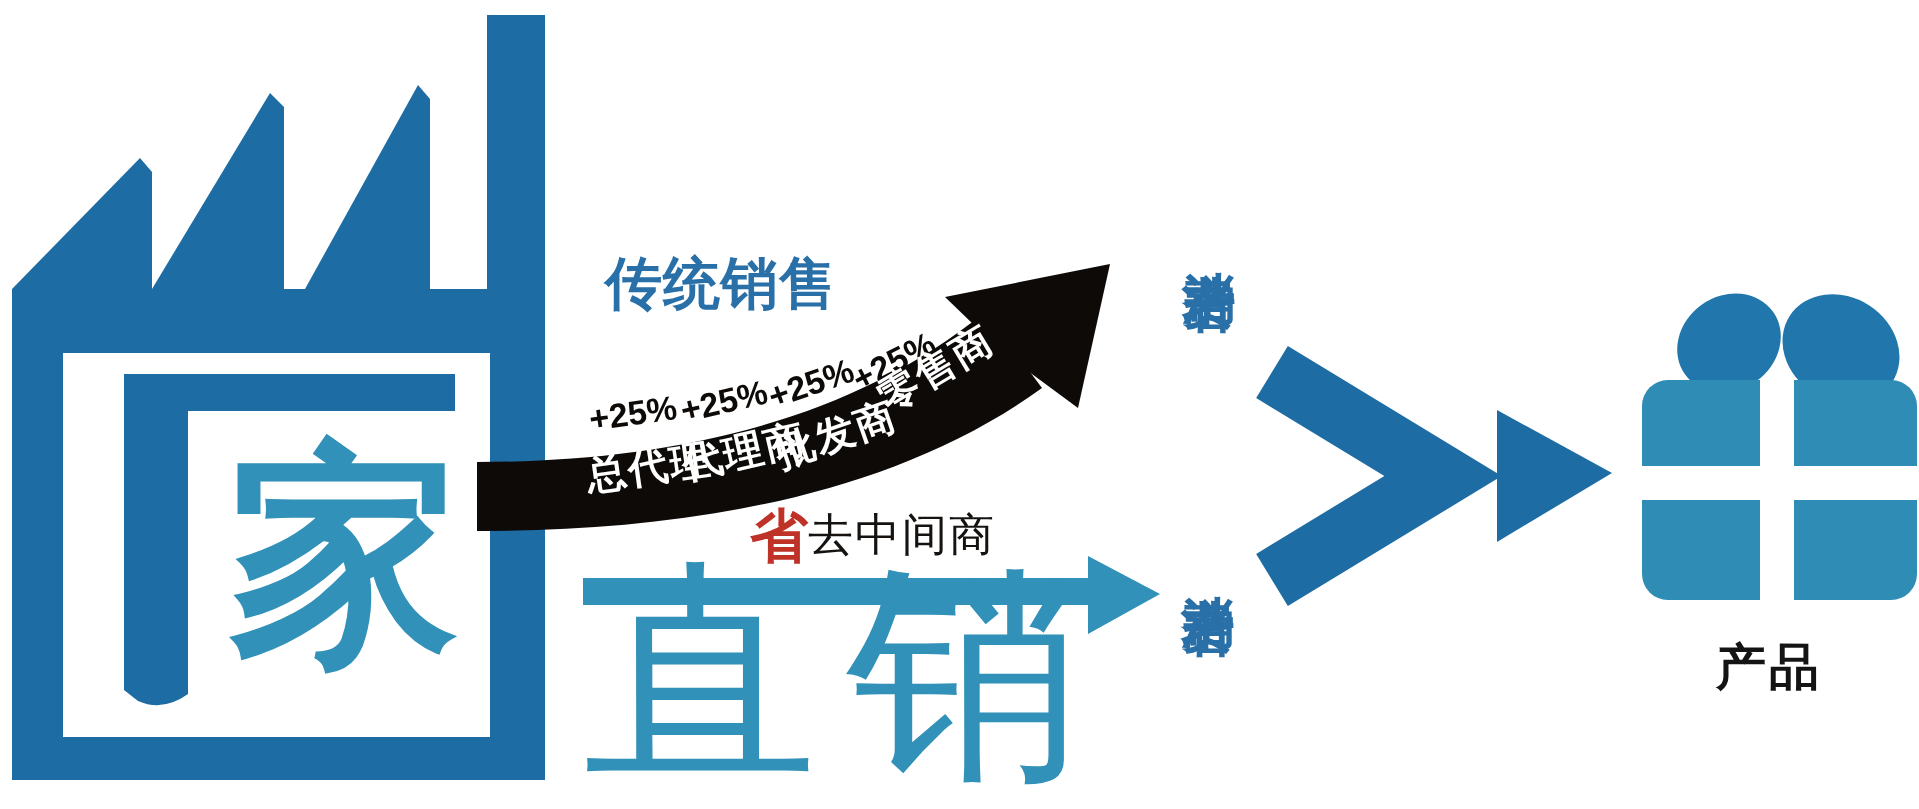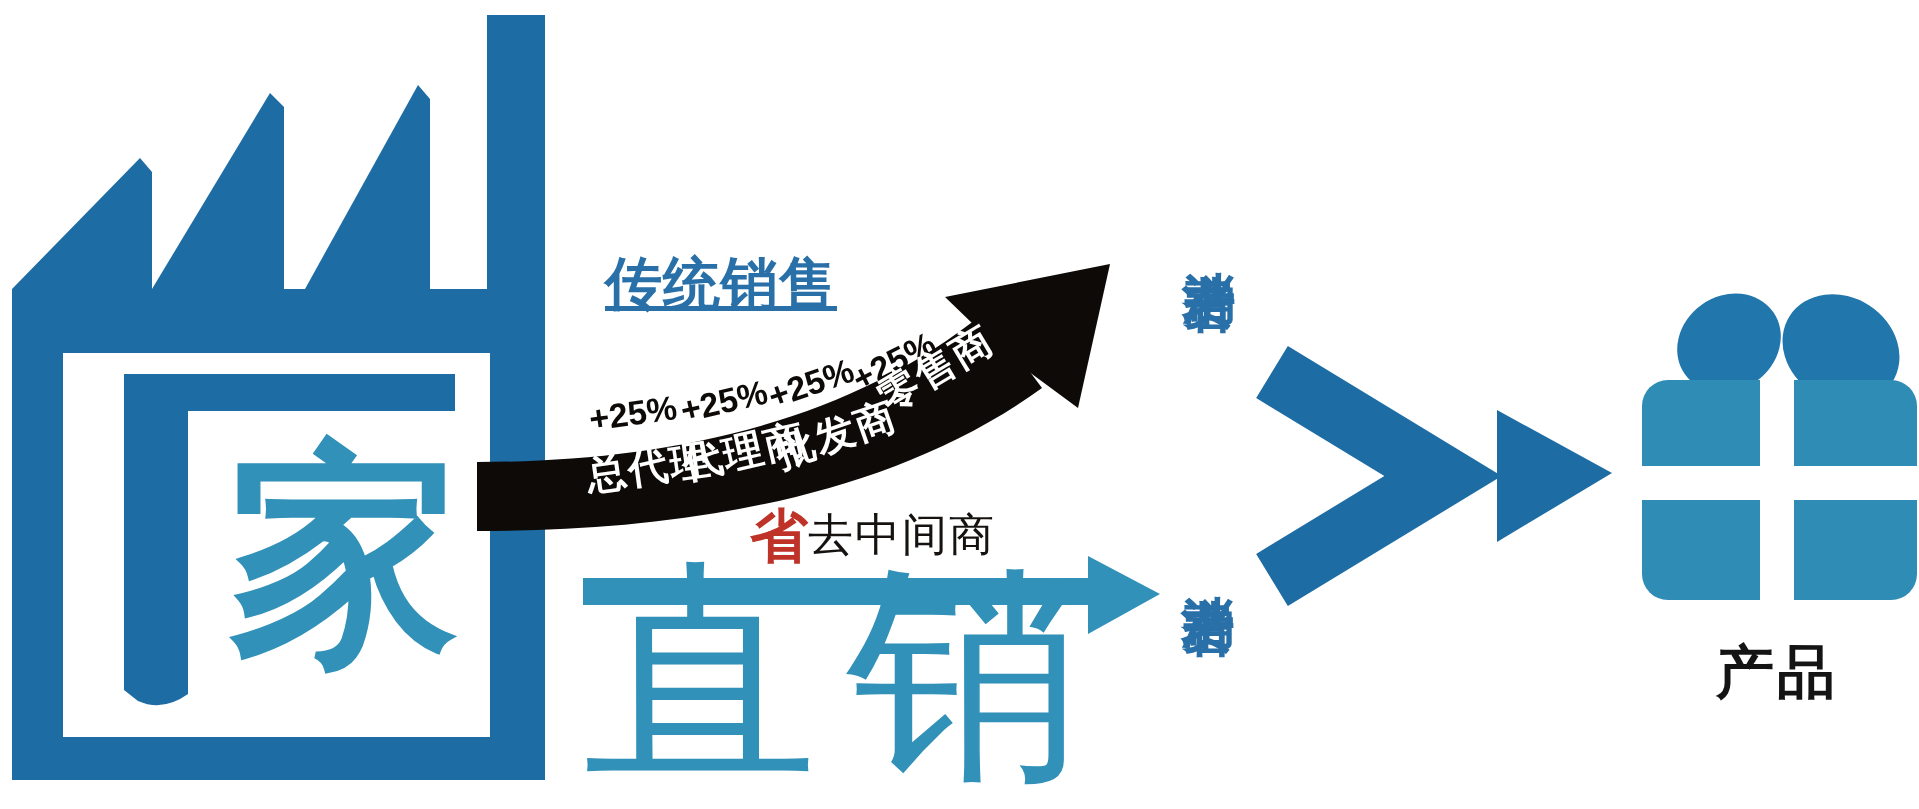--- a/index.html
+++ b/index.html
@@ -4,21 +4,21 @@
 <style>
   html,body{margin:0;padding:0;background:#ffffff;}
   body{width:1919px;height:809px;position:relative;overflow:hidden;
        font-family:"Liberation Sans","DejaVu Sans",sans-serif;}
   .abs{position:absolute;}
   svg.layer{position:absolute;left:0;top:0;}
   .cjk-serif{font-family:"Liberation Serif","DejaVu Serif",serif;}
   .cjk-sans{font-family:"Liberation Sans","DejaVu Sans",sans-serif;}
 
   #trad-title{left:605px;top:246px;font-size:57px;font-weight:700;
-              color:#2a70a8;letter-spacing:1px;text-decoration:underline;}
+              color:#2a70a8;letter-spacing:1px;}
   .step-label{color:#ffffff;font-size:40px;font-weight:600;width:130px;
               text-align:center;letter-spacing:2px;}
   .markup-label{color:#0d0a08;font-size:34px;font-weight:600;width:100px;
               text-align:center;}
   #step-0{left:584px;top:440px;transform:rotate(-8deg);}
   #step-1{left:679px;top:424px;transform:rotate(-13deg);}
   #step-2{left:771px;top:407px;transform:rotate(-19deg);}
   #step-3{left:871px;top:341px;transform:rotate(-31deg);}
   #markup-0{left:583px;top:394px;transform:rotate(-8deg);}
   #markup-1{left:674px;top:382px;transform:rotate(-13deg);}
@@ -34,21 +34,21 @@
   #savings{left:750px;top:498px;}
   #savings .hl{color:#bf3228;font-size:58px;font-weight:700;vertical-align:-6px;}
   #savings .rest{color:#151210;font-size:45px;font-weight:500;letter-spacing:2px;}
 
   #direct-title{left:583px;top:556px;font-size:235px;font-weight:400;
                 color:#3191b8;letter-spacing:29px;line-height:1;}
 
   #home-glyph{left:222px;top:442px;width:245px;text-align:center;
               font-size:232px;line-height:1;font-weight:700;color:#3191b8;}
 
-  #product-label{left:1716px;top:634px;font-size:58px;font-weight:700;
+  #product-label{left:1716px;top:634px;font-size:50px;font-weight:700;
                  color:#141414;letter-spacing:3px;}
 </style>
 </head>
 <body>
 
 <svg class="layer" width="1919" height="809" viewBox="0 0 1919 809">
 
   <g fill="#1e6ca4">
     <polygon points="12,289 140,158 152,172 152,289"></polygon>
     <polygon points="152,289 270,93 284,107 284,289"></polygon>

